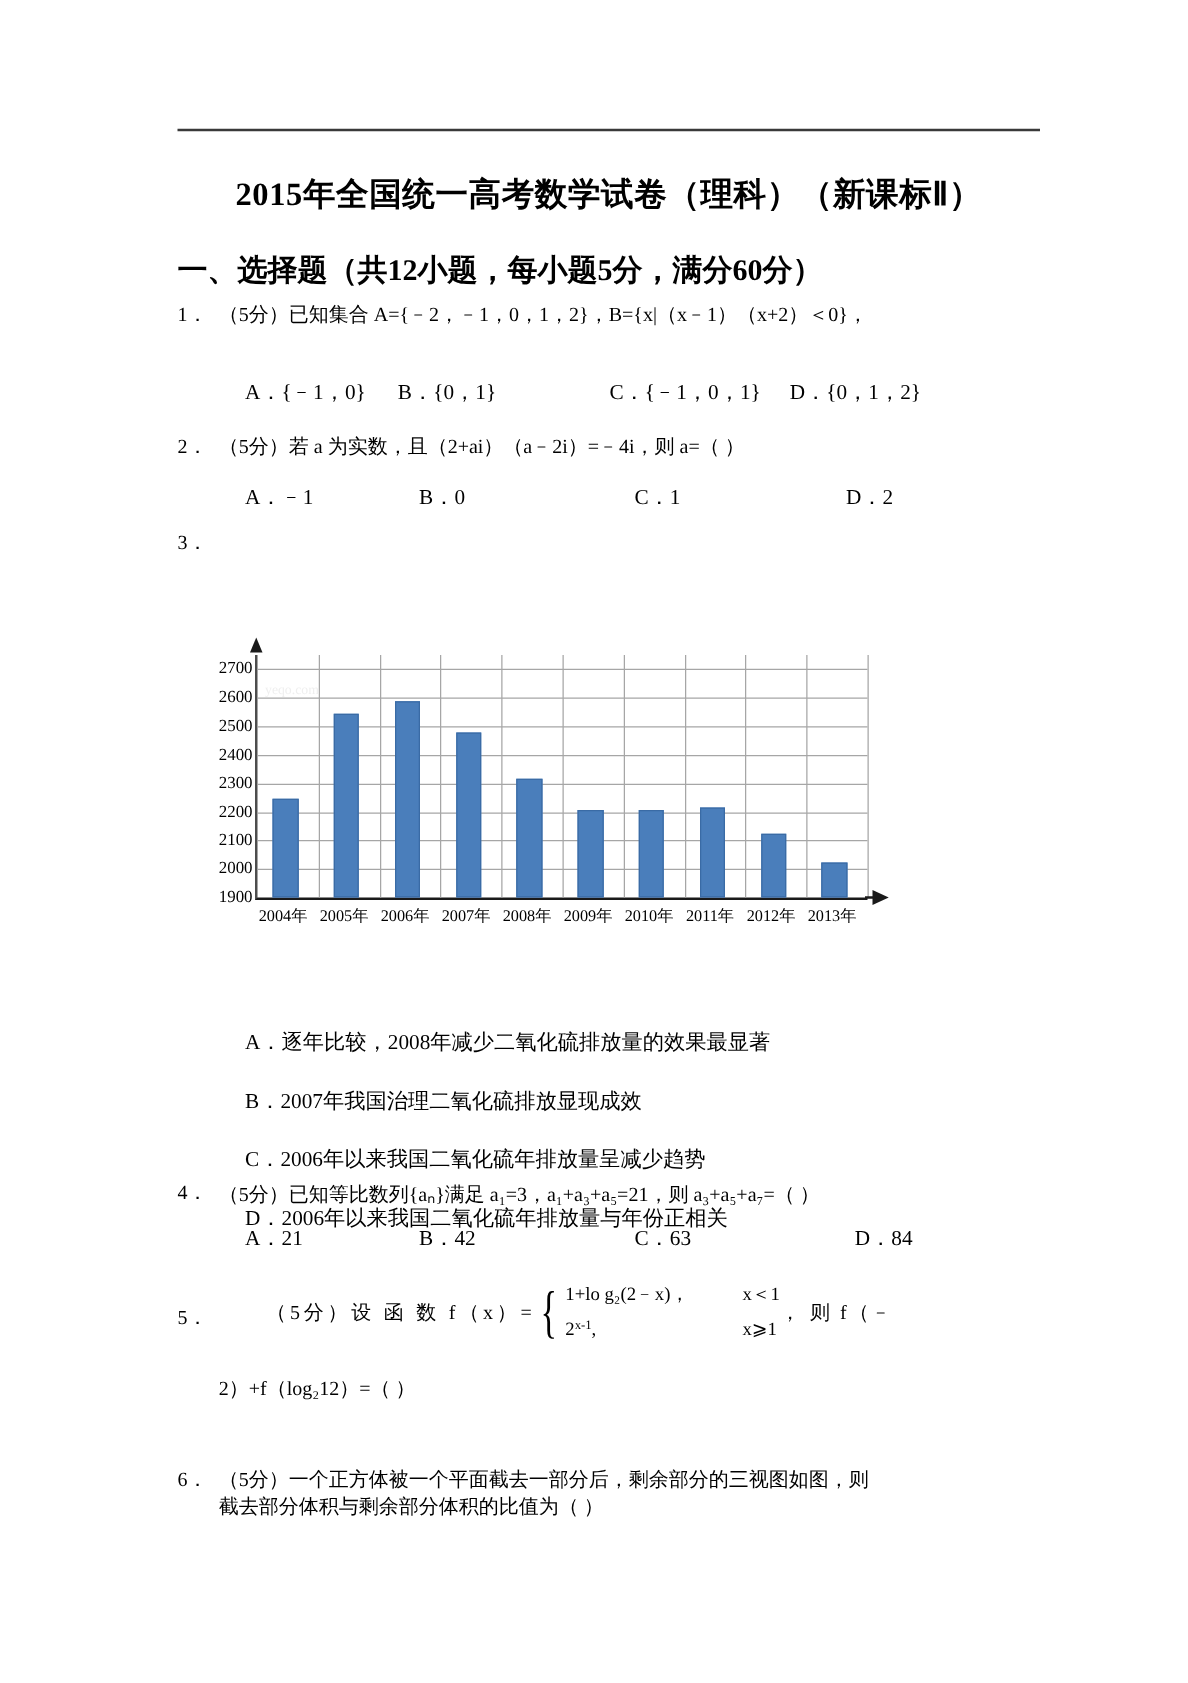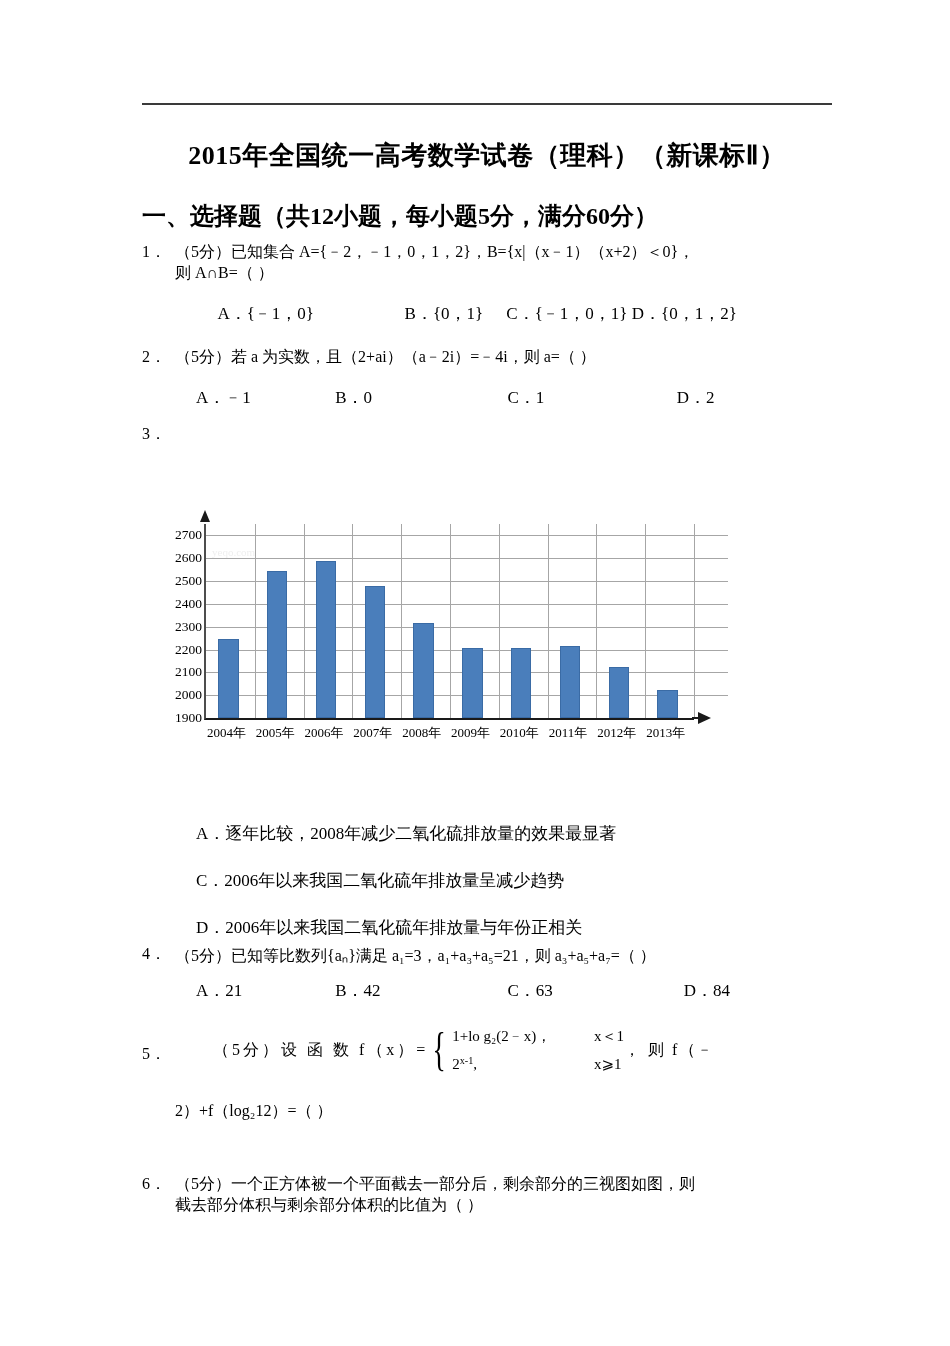--- a/index.html
+++ b/index.html
@@ -48,21 +48,21 @@
     position:absolute; left:150px; top:480px; width:560px; height:275px;
   }
   .plot {
     position:absolute; left:54px; top:28px;
     width:488px; height:194px;
     border-left:2px solid #4d4d4d;
     border-bottom:2px solid #1a1a1a;
     box-sizing:content-box;
   }
   .gridbox {
-    position:absolute; left:0; top:0; width:100%; height:100%;padding-left:34px;
+    position:absolute; left:0; top:0; width:100%; height:100%;
   }
   .gline-h {
     position:absolute; left:0; width:100%; height:0;
     border-top:1px solid #a6a6a6;
   }
   .gline-v {
     position:absolute; top:0; height:100%; width:0;
     border-left:1px solid #a6a6a6;
   }
   .ytick {
@@ -130,23 +130,22 @@
 
   <div class="top-rule"></div>
 
   <div class="doc-title">2015年全国统一高考数学试卷（理科）（新课标Ⅱ）</div>
 
   <div class="section-head">一、选择题（共12小题，每小题5分，满分60分）</div>
 
   <div class="q-num" style="top:226px;">1．</div>
   <div class="q-body" style="top:226px;">
     <div class="q-line">（5分）已知集合 A={﹣2，﹣1，0，1，2}，B={x|（x﹣1）（x+2）＜0}，</div>
-    <div class="q-line">则 A∩B=（     ）</div>
-  </div>
-  <div class="opts" style="top:286px;text-align:right;">
+  </div>
+  <div class="opts" style="top:286px;">
     <span class="opt" style="width:118px">A．{﹣1，0}</span>
     <span class="opt" style="width:165px">B．{0，1}</span>
     <span class="opt" style="width:140px">C．{﹣1，0，1}</span>
     <span class="opt">D．{0，1，2}</span>
   </div>
 
   <div class="q-num" style="top:331px;">2．</div>
   <div class="q-body" style="top:331px;">
     <div class="q-line">（5分）若 a 为实数，且（2+ai）（a﹣2i）=﹣4i，则 a=（     ）</div>
   </div>
@@ -216,20 +215,21 @@
         <div class="xlab" style="left: 266.448px;">2009年</div>
         <div class="xlab" style="left: 315.248px;">2010年</div>
         <div class="xlab" style="left: 364.048px;">2011年</div>
         <div class="xlab" style="left: 412.848px;">2012年</div>
         <div class="xlab" style="left: 461.648px;">2013年</div>
       </div>
   </div>
 
   <div class="opt-stack" style="top:782px;">
     <div>A．逐年比较，2008年减少二氧化硫排放量的效果最显著</div>
+    <div>B．2007年我国治理二氧化硫排放显现成效</div>
     <div>C．2006年以来我国二氧化硫年排放量呈减少趋势</div>
     <div>D．2006年以来我国二氧化硫年排放量与年份正相关</div>
   </div>
 
   <div class="q-num" style="top:928px;">4．</div>
   <div class="q-body" style="top:928px;">
     <div class="q-line">（5分）已知等比数列{aₙ}满足 a₁=3，a₁+a₃+a₅=21，则 a₃+a₅+a₇=（     ）</div>
   </div>
   <div class="opts" style="top:963px;">
     <span class="opt" style="width:135px">A．21</span>

